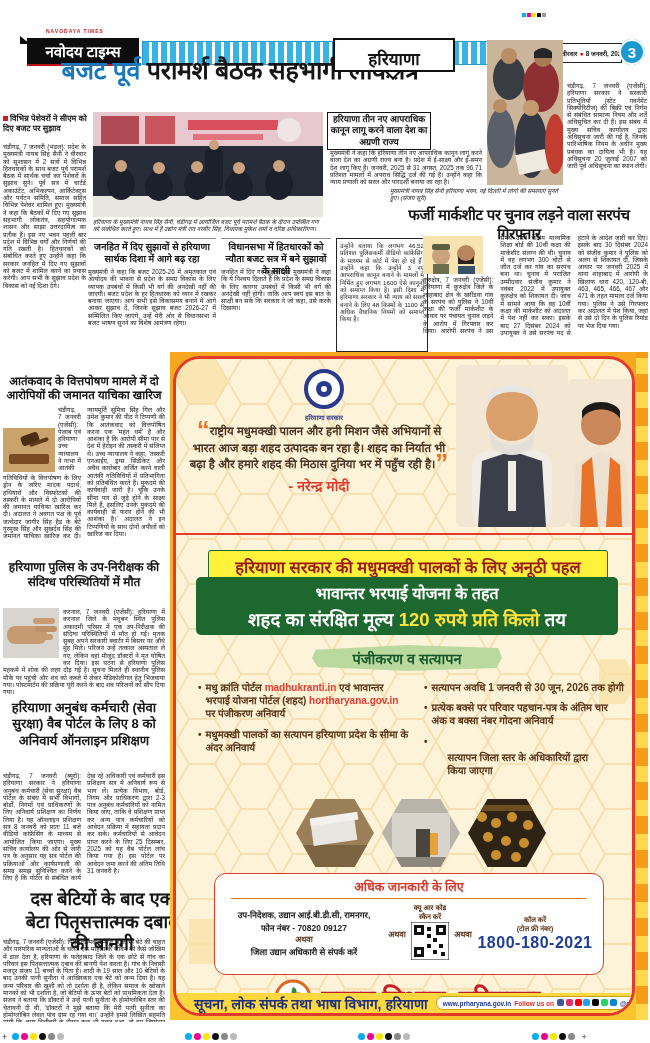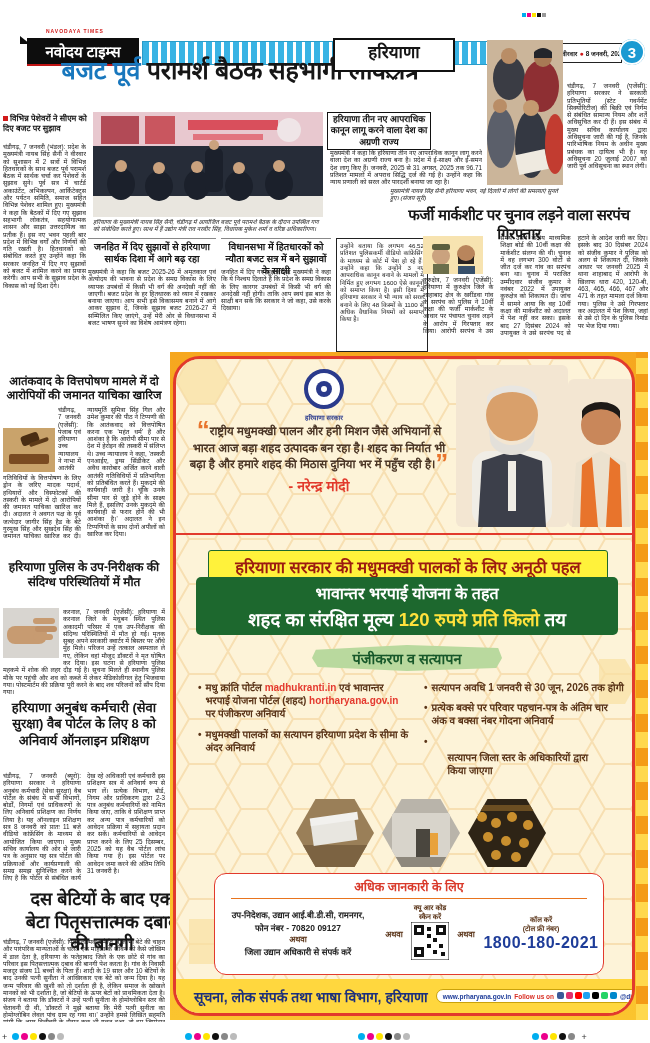--- a/index.html
+++ b/index.html
@@ -4,21 +4,21 @@
 <style>
   html,body{margin:0;padding:0;background:#e8e8e8;}
   .page{position:relative;width:650px;height:1043px;background:#fff;margin:0 auto;
         font-family:"Liberation Sans","DejaVu Sans",sans-serif;color:#161616;overflow:hidden;}
   .abs{position:absolute;}
   
   .brand-top{font-size:5px;color:#d11a1a;font-weight:bold;letter-spacing:1px;}
   .brand-box{background:#0d0d0d;color:#fff;font-weight:800;font-size:15px;display:flex;align-items:center;justify-content:center;border-bottom:2px solid #c01414;}
   .flag{width:0;height:0;border-left:10px solid #0d0d0d;border-top:8px solid transparent;}
   .stripes{background:repeating-linear-gradient(90deg,#39b3e4 0 6px,#fff 6px 9px);border:1px solid #2b9cc9;height:22px;}
-  .section-box{background:#fff;border:2px solid #111;display:flex;align-items:flex-start;justify-content:center;font-weight:800;font-size:17px;}
+  .section-box{background:#fff;border:2px solid #111;display:flex;align-items:flex-end;justify-content:center;font-weight:800;font-size:17px;}
   .section-tail{width:12px;height:12px;background:#fff;border-right:2px solid #111;border-bottom:2px solid #111;transform:rotate(45deg);}
   .dateline{background:#fff;border:1px solid #222;display:flex;align-items:center;justify-content:center;font-size:6.4px;font-weight:bold;gap:2px;white-space:nowrap;}
   .dateline .sep{color:#d11a1a;font-size:7px;}
   .pagenum{background:#1b9ad2;color:#fff;border-radius:50%;display:flex;align-items:center;justify-content:center;font-weight:800;font-size:15px;box-shadow:0 0 0 2px #fff inset;}
   
   .mainhead{font-size:25px;font-weight:800;text-align:center;line-height:1.18;letter-spacing:-.3px;}
   .blue{color:#1877bd;}
   .kicker{font-size:8px;font-weight:800;line-height:1.3;}
   .redsq{display:inline-block;width:5px;height:5px;background:#d11a1a;margin-right:2px;}
   .body-t{font-size:6.3px;line-height:1.16;text-align:justify;color:#1c1c1c;overflow:hidden;}
@@ -329,21 +329,21 @@
               <circle cx="28" cy="56" r="5"></circle>
               <circle cx="48" cy="58" r="5"></circle>
             </g>
             <rect x="8" y="6" width="62" height="6" fill="#6b4e22"></rect>
           </svg>
       </div>
 
       <div class="abs info-box" style="left:38px;top:514px;width:388px;height:100px;">
         <div class="info-title">अधिक जानकारी के लिए</div>
         <div class="info-rule"></div>
-        <div style="display:flex;align-items:center;justify-content:space-between;padding:0 4px;">
+        <div style="display:flex;align-items:center;justify-content:space-between;padding:0 10px;">
           <div class="contact" style="width:158px;">
             <div>उप-निदेशक, उद्यान आई.बी.डी.सी, रामनगर,</div>
             <div>फोन नंबर - 70820 09127</div>
             <div class="orlbl">अथवा</div>
             <div>जिला उद्यान अधिकारी से संपर्क करें</div>
           </div>
           <div class="orlbl">अथवा</div>
           <div style="text-align:center;">
             <div class="qrcap"><span>क्यू आर कोड</span><br><span>स्कैन करें</span></div>
             <svg width="38" height="38">
@@ -381,21 +381,21 @@
             <circle cx="19" cy="19" r="17" fill="#fff" stroke="#d96a1f" stroke-width="3"></circle>
             <circle cx="16" cy="21" r="7" fill="#d93025"></circle>
               <circle cx="24" cy="19" r="6" fill="#f2a71b"></circle>
             <path d="M19 8 q6 2 2 9 q-6 -2 -2 -9z" fill="#2f8f3a"></path>
           </svg>
           <span class="dept-name">उद्यान विभाग, हरियाणा</span>
         </div>
 
       </div>
 
-      <div class="abs ad-footer" style="left:0;bottom:0;width:442px;height:34px;">
+      <div class="abs ad-footer" style="left:0;bottom:0;width:442px;height:20px;">
         <svg width="15" height="16">
           <path d="M7 15 L7 8 q-4 -1 -5 -6 q6 0 6 5 q0 -7 6 -7 q0 7 -6 8 L8 15 Z" fill="#2b3990"></path>
         </svg>
         <span class="ftxt">सूचना, लोक संपर्क तथा भाषा विभाग, हरियाणा</span>
         <span class="fpill">
           <span>www.prharyana.gov.in</span>
           <span style="color:#d93025;">Follow us on</span>
           <span>
             <span class="sicon" style="background:#3b5998;"></span>
             <span class="sicon" style="background:#e1306c;"></span>

